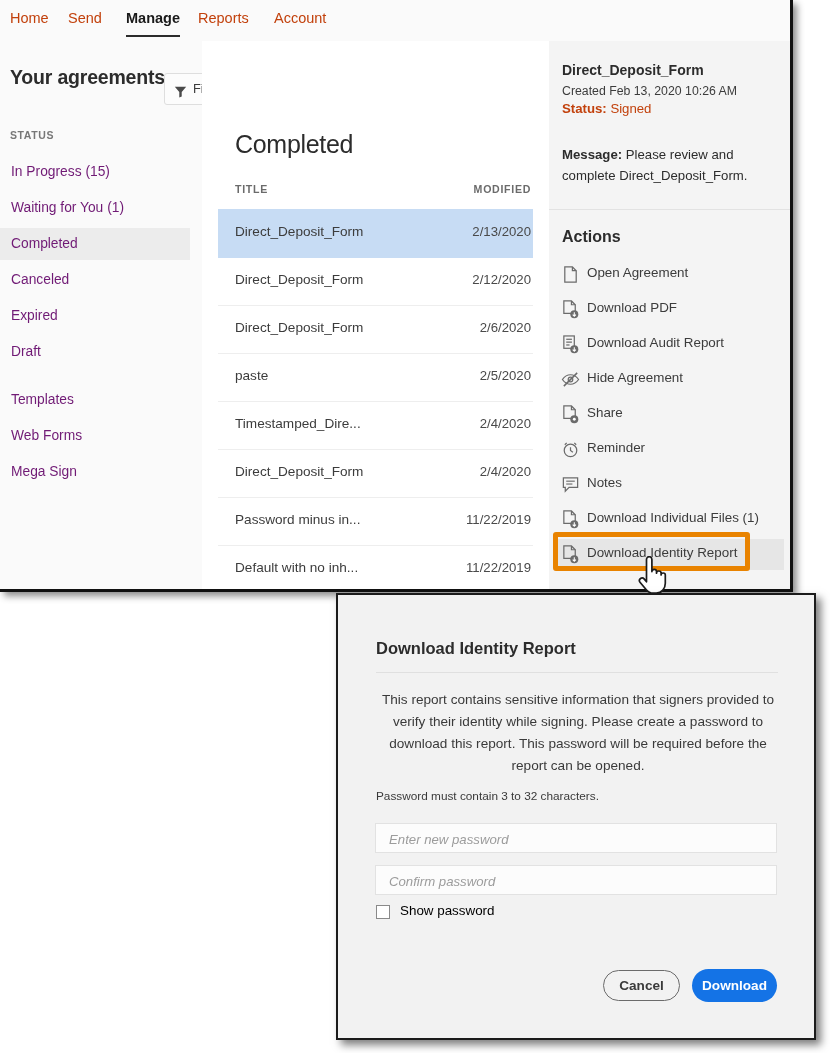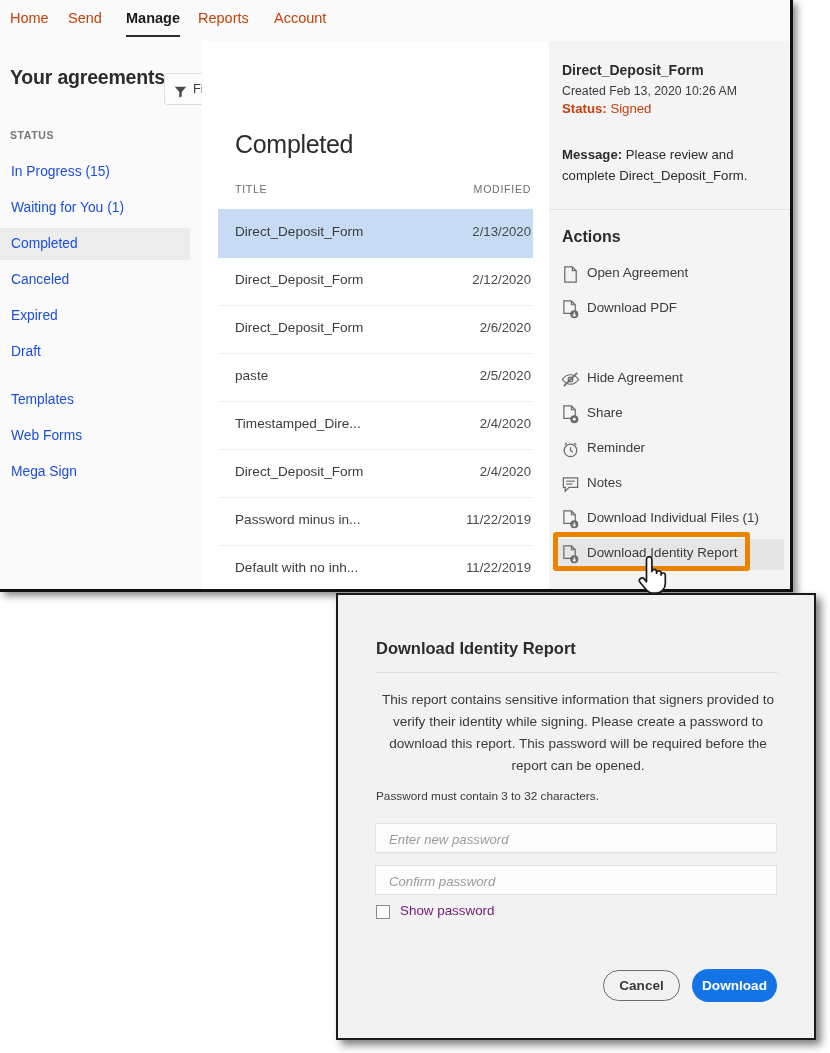--- a/index.html
+++ b/index.html
@@ -84,21 +84,21 @@
   }
   .side-item {
     position: absolute;
     left: 0;
     width: 190px;
     height: 32px;
     line-height: 32px;
     padding-left: 11px;
     box-sizing: border-box;
     font-size: 13.8px;
-    color: #1d4ed8;
+    color: #701a75;
     cursor: pointer;
     white-space: nowrap;
   }
   .side-item.selected {
     background: #ececec;
   }
 
   
   #filters-btn {
     position: absolute;
@@ -187,21 +187,21 @@
     width: 315px;
     height: 26px;
     border-bottom: 1px solid #e8e8e8;
   }
   #col-headers .ch {
     position: absolute;
     top: 0;
     font-size: 10.6px;
     letter-spacing: 0.7px;
     color: #6b6b6b;
-    font-weight: 400;
+    font-weight: 700;
   }
   #col-title { left: 17px; }
   #col-modified { right: 2px; }
 
   .row {
     position: absolute;
     left: 16px;
     width: 315px;
     height: 48px;
     border-bottom: 1px solid #eeeeee;
@@ -425,21 +425,21 @@
     border: 1.5px solid #8a8a8a;
     background: #ffffff;
     box-sizing: border-box;
     cursor: pointer;
   }
   #show-pw-label {
     position: absolute;
     left: 24px;
     top: 0px;
     font-size: 13.4px;
-    color: #701a75;
+    color: #000000;
     white-space: nowrap;
   }
   #cancel-btn {
     position: absolute;
     left: 603px;
     top: 970px;
     width: 77px;
     height: 31px;
     border: 1.6px solid #6b6b6b;
     border-radius: 16px;
@@ -585,20 +585,33 @@
         <svg width="19" height="19" viewBox="0 0 20 20">
             <path d="M3 1h8l4 4v9H3z" fill="none" stroke="#6b6b6b" stroke-width="1.3"></path>
             <path d="M11 1v4h4" fill="none" stroke="#6b6b6b" stroke-width="1.3"></path>
             <circle cx="14" cy="15" r="4.2" fill="#6b6b6b"></circle>
             <path d="M14 13v4M12.3 15.3L14 17l1.7-1.7" stroke="#fff" stroke-width="1.1" fill="none"></path>
           </svg>
       </span>
       <span class="al">Download PDF</span>
     </div>
 
+    <div class="action" style="top:288px">
+      <span class="ai">
+        <svg width="19" height="19" viewBox="0 0 20 20">
+            <rect x="3" y="1" width="11" height="13" fill="none" stroke="#6b6b6b" stroke-width="1.3"></rect>
+            <line x1="5.5" y1="4.5" x2="11.5" y2="4.5" stroke="#6b6b6b" stroke-width="1.3"></line>
+            <line x1="5.5" y1="7.5" x2="11.5" y2="7.5" stroke="#6b6b6b" stroke-width="1.3"></line>
+            <line x1="5.5" y1="10.5" x2="9" y2="10.5" stroke="#6b6b6b" stroke-width="1.3"></line>
+            <circle cx="14" cy="15" r="4.2" fill="#6b6b6b"></circle>
+            <path d="M14 13v4M12.3 15.3L14 17l1.7-1.7" stroke="#fff" stroke-width="1.1" fill="none"></path>
+          </svg>
+      </span>
+      <span class="al">Download Audit Report</span>
+    </div>
 
     <div class="action" style="top:323px">
       <span class="ai">
         <svg width="19" height="19" viewBox="0 0 20 20">
             <path d="M1.5 10S5 5 10 5s8.5 5 8.5 5-3.5 5-8.5 5S1.5 10 1.5 10z" fill="none" stroke="#6b6b6b" stroke-width="1.3"></path>
             <circle cx="10" cy="10" r="2.4" fill="none" stroke="#6b6b6b" stroke-width="1.3"></circle>
             <line x1="3" y1="17" x2="17" y2="3" stroke="#6b6b6b" stroke-width="1.6"></line>
           </svg>
       </span>
       <span class="al">Hide Agreement</span>

